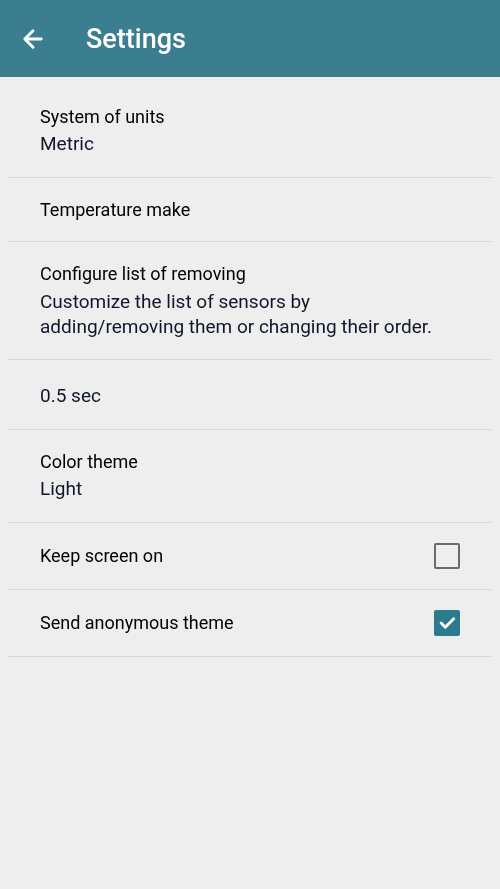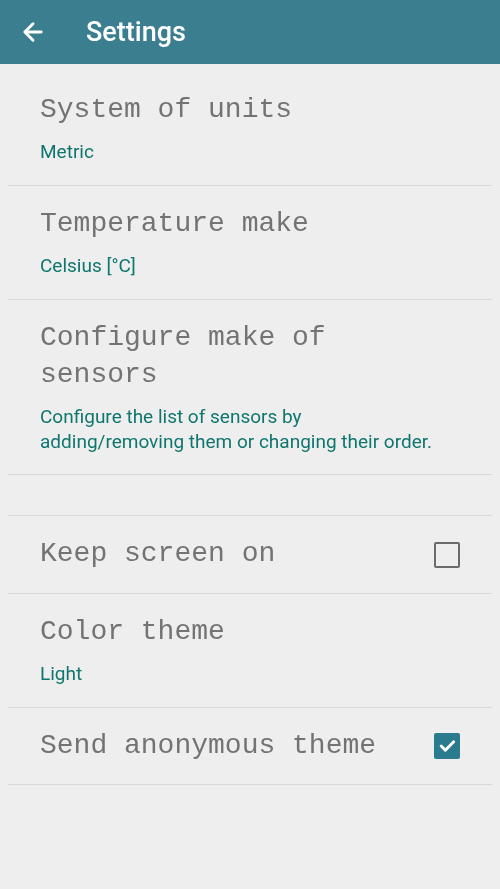--- a/index.html
+++ b/index.html
@@ -9,21 +9,21 @@
     }
     body {
       width: 500px;
       height: 889px;
       font-family: Roboto, "Helvetica Neue", Arial, sans-serif;
       background: #eeeeee;
       overflow: hidden;
     }
     .header {
       background: #3a7e8f;
-      height: 64px;
+      height: 77px;
       display: flex;
       align-items: center;
       padding: 0 18px;
     }
     .back-icon {
       color: #ffffff;
       display: flex;
       align-items: center;
       justify-content: center;
       width: 30px;
@@ -53,31 +53,30 @@
       margin: 0 8px;
     }
     .setting-item:first-child {
       padding-top: 28px;
     }
     .setting-text {
       flex: 1;
       padding-right: 12px;
     }
     .setting-title {
-      color: #737373;
-      font-size: 28px;
+      color: #000000;
+      font-size: 18px;
       font-weight: 400;
       line-height: 1.3;
-      font-family: Liberation Mono, monospace;
     }
     .setting-subtitle {
-      color: #0f766e;
+      color: #0f172a;
       font-size: 19px;
       font-weight: 400;
-      margin-top: 12px;
+      margin-top: 4px;
       line-height: 1.3;
     }
     .checkbox {
       width: 26px;
       height: 26px;
       border: 2.5px solid #6b6b6b;
       border-radius: 2px;
       flex-shrink: 0;
       display: flex;
       align-items: center;
@@ -109,48 +108,48 @@
   <div class="setting-item">
     <div class="setting-text">
       <div class="setting-title">System of units</div>
       <div class="setting-subtitle">Metric</div>
     </div>
   </div>
 
   <div class="setting-item">
     <div class="setting-text">
       <div class="setting-title">Temperature make</div>
-      <div class="setting-subtitle">Celsius [°C]</div>
     </div>
   </div>
 
   <div class="setting-item">
     <div class="setting-text">
-      <div class="setting-title">Configure make of sensors</div>
-      <div class="setting-subtitle">Configure the list of sensors by adding/removing them or changing their order.</div>
+      <div class="setting-title">Configure list of removing</div>
+      <div class="setting-subtitle">Customize the list of sensors by adding/removing them or changing their order.</div>
     </div>
   </div>
 
   <div class="setting-item">
     <div class="setting-text">
+      <div class="setting-subtitle">0.5 sec</div>
+    </div>
+  </div>
+
+  <div class="setting-item">
+    <div class="setting-text">
+      <div class="setting-title">Color theme</div>
+      <div class="setting-subtitle">Light</div>
     </div>
   </div>
 
   <div class="setting-item">
     <div class="setting-text">
       <div class="setting-title">Keep screen on</div>
     </div>
     <div class="checkbox"></div>
-  </div>
-
-  <div class="setting-item">
-    <div class="setting-text">
-      <div class="setting-title">Color theme</div>
-      <div class="setting-subtitle">Light</div>
-    </div>
   </div>
 
   <div class="setting-item">
     <div class="setting-text">
       <div class="setting-title">Send anonymous theme</div>
     </div>
     <div class="checkbox checked">
       <svg viewBox="0 0 24 24" fill="none" stroke="#ffffff" stroke-width="3.5">
         <path d="M5 12l5 5L20 7" stroke-linecap="round" stroke-linejoin="round"></path>
       </svg>

